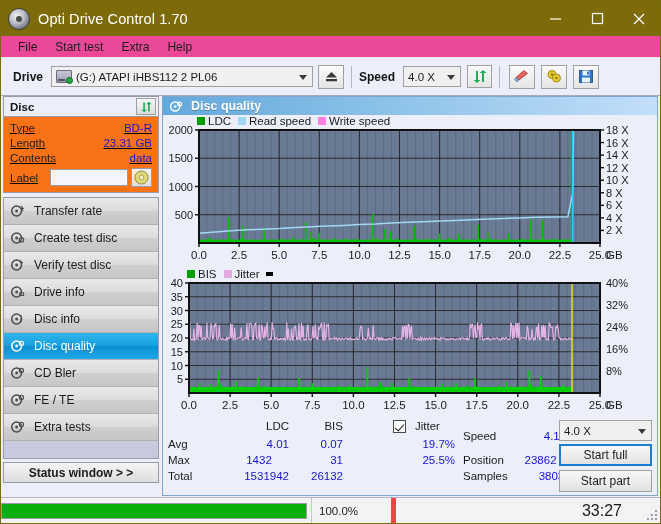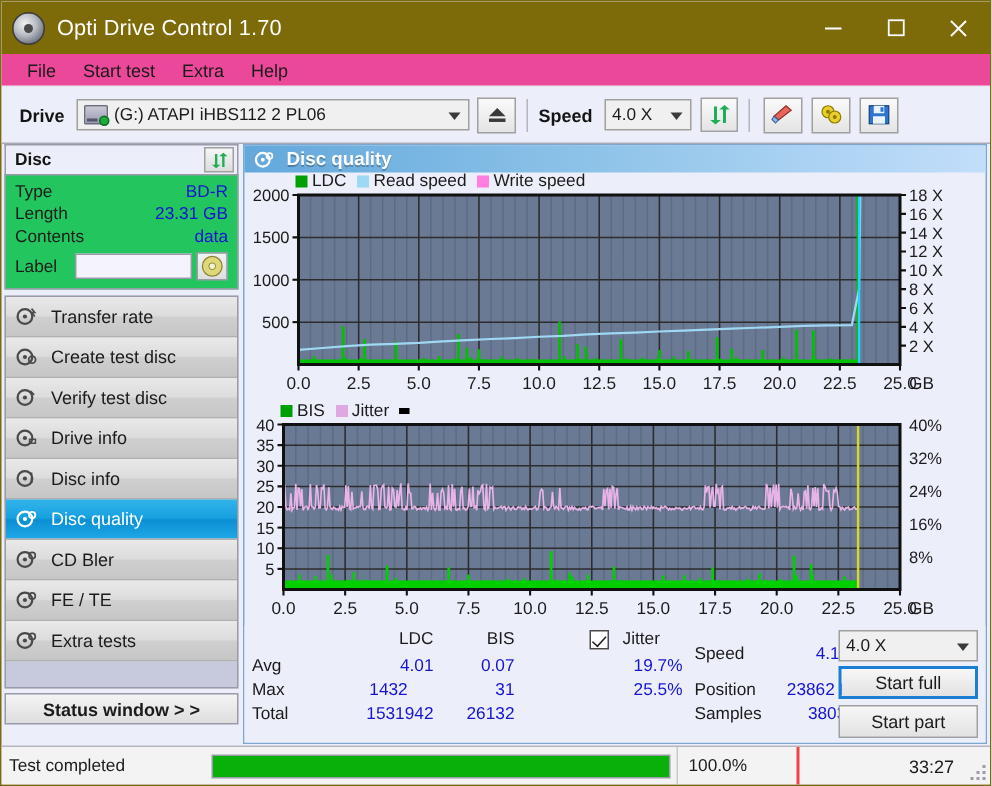--- a/index.html
+++ b/index.html
@@ -138,23 +138,24 @@
   }
   .panel-head .ph-title { font-weight: bold; font-size: 11.5px; color: #141414; }
   .panel-head .ph-btn {
     position: absolute; right: 2px; top: 1px;
     width: 20px; height: 17px;
     border: 1px solid #a0a0a0;
     background: linear-gradient(#f6f6f6, #dcdcdc);
     display: flex; align-items: center; justify-content: center;
   }
   #disc-info {
-    background: #22c55e;
+    background: #f97316;
     border: 1px solid #9a9aa8;
     padding: 3px 6px 5px 6px;
+    text-decoration: underline;
   }
   .dirow { display: flex; align-items: center; height: 15px; font-size: 11.5px; }
   .dirow .k { color: #1b1b1b; flex: 0 0 auto; }
   .dirow .v { margin-left: auto; color: #1414d2; }
   .label-row { display: flex; align-items: center; margin-top: 3px; }
   .label-row .k { font-size: 11.5px; color: #1b1b1b; width: 40px; }
   #label-input {
     flex: 1; height: 17px;
     background: #f5f4fd;
     border: 1px solid #9a9aa8;
@@ -272,23 +273,23 @@
     position: relative; overflow: hidden;
   }
   #sb-prog { height: 100%; background: #0ab00a; }
   #sb-pct {
     width: 80px; text-align: left; padding-left: 7px;
     font-size: 11.5px; color: #1b1b1b;
     border-left: 1px solid #c8c8d2; height: 26px; line-height: 26px;
     margin-left: 4px;
   }
   #sb-time {
-    flex: 1; text-align: right; padding-right: 24px;
-    font-size: 12px; color: #1b1b1b;
-    border-left: 2px solid #ef4444; height: 26px; line-height: 26px;
+    flex: 1; text-align: right; padding-right: 38px;
+    font-size: 16px; color: #1b1b1b;
+    border-left: 5px solid #ef4444; height: 26px; line-height: 26px;
   }
   #grip { position: absolute; right: 3px; bottom: 3px; width: 11px; height: 11px; }
   #grip i {
     position: absolute; width: 2px; height: 2px; background: #9a9aa8;
   }
 </style>
 </head>
 <body>
 
 <div id="app">
@@ -844,21 +845,20 @@
           <span>Start full</span>
         </div>
         <div class="actbtn" style="top:53px;">
           <span>Start part</span>
         </div>
       </div>
     </div>
   </div>
 
   <div id="statusbar">
-    <div id="sb-text">Test completed</div>
     <div id="sb-progwrap">
       <div id="sb-prog" style="width: 100%; background: rgb(10, 176, 10);"></div>
     </div>
     <div id="sb-pct">100.0%</div>
     <div id="sb-time">33:27</div>
     <div id="grip">
       <i style="right:0;bottom:0"></i>
         <i style="right:4px;bottom:0"></i>
         <i style="right:8px;bottom:0"></i>
       <i style="right:0;bottom:4px"></i>

